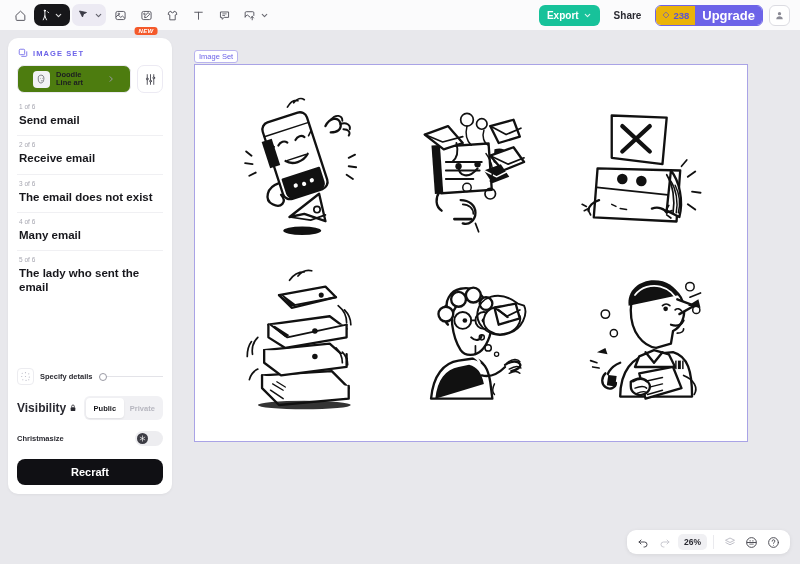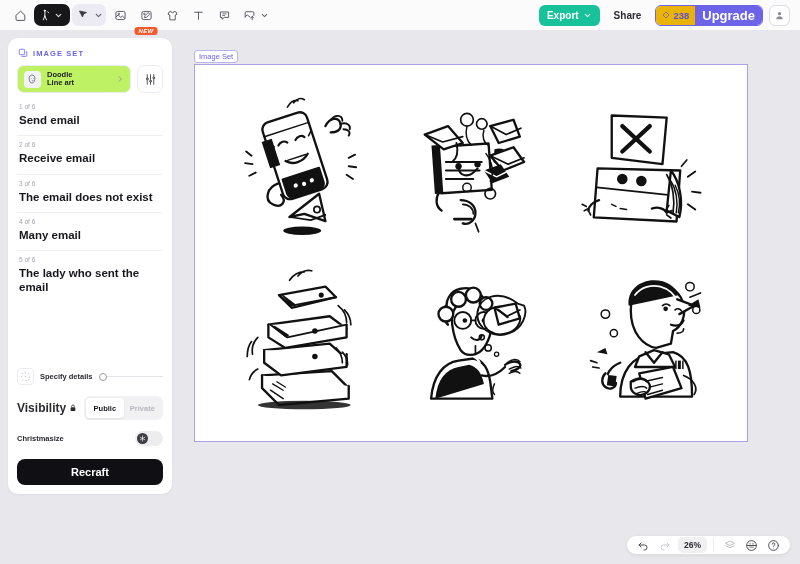--- a/index.html
+++ b/index.html
@@ -102,23 +102,23 @@
   .panel-head {
     display: flex; align-items: center; gap: 5px;
     color: #6c63e8; font-size: 7.5px; font-weight: 700;
     letter-spacing: 1.1px;
     margin: 2px 0 7px 1px;
   }
   .style-row { display: flex; align-items: center; gap: 6px; margin-bottom: 8px; }
   .style-select {
     flex: 1; height: 28px;
     border: 1px solid #eceaf3; border-radius: 7px;
-    background: #bef264;
+    background: #4d7c0f;
     display: flex; align-items: center; gap: 6px;
-    padding: 0 6px;
+    padding: 0 15px;
     cursor: pointer;
   }
   .style-thumb {
     width: 17px; height: 17px; border-radius: 4px;
     background: #f2f2f5;
     display: flex; align-items: center; justify-content: center;
     flex: 0 0 auto;
   }
   .style-text { line-height: 1.12; flex: 1; min-width: 0; }
   .style-text div { font-size: 7.5px; font-weight: 700; color: #1c1c22; }
@@ -228,21 +228,21 @@
     display: grid;
     grid-template-columns: repeat(3, 1fr);
     grid-template-rows: repeat(2, 1fr);
   }
   .cell { display: flex; align-items: center; justify-content: center; }
   .cell svg { width: 94%; height: 94%; }
 
   
   .zoombar {
     position: absolute; right: 10px; bottom: 10px;
-    height: 18px;
+    height: 24px;
     background: #fff; border-radius: 9px;
     display: flex; align-items: center; gap: 3px;
     padding: 0 7px;
     box-shadow: 0 1px 4px rgba(0,0,0,.08);
   }
   .zb-btn {
     width: 19px; height: 19px;
     display: flex; align-items: center; justify-content: center;
     border-radius: 5px; color: #4a4a52; cursor: pointer;
   }

